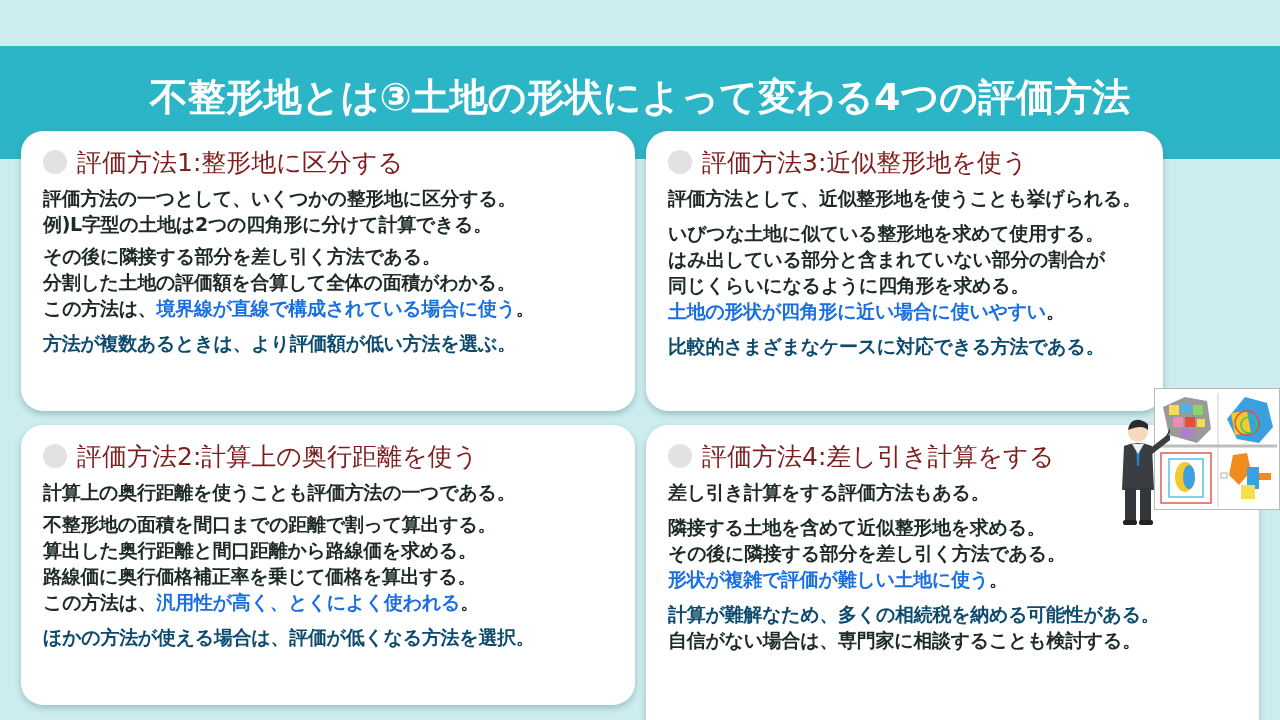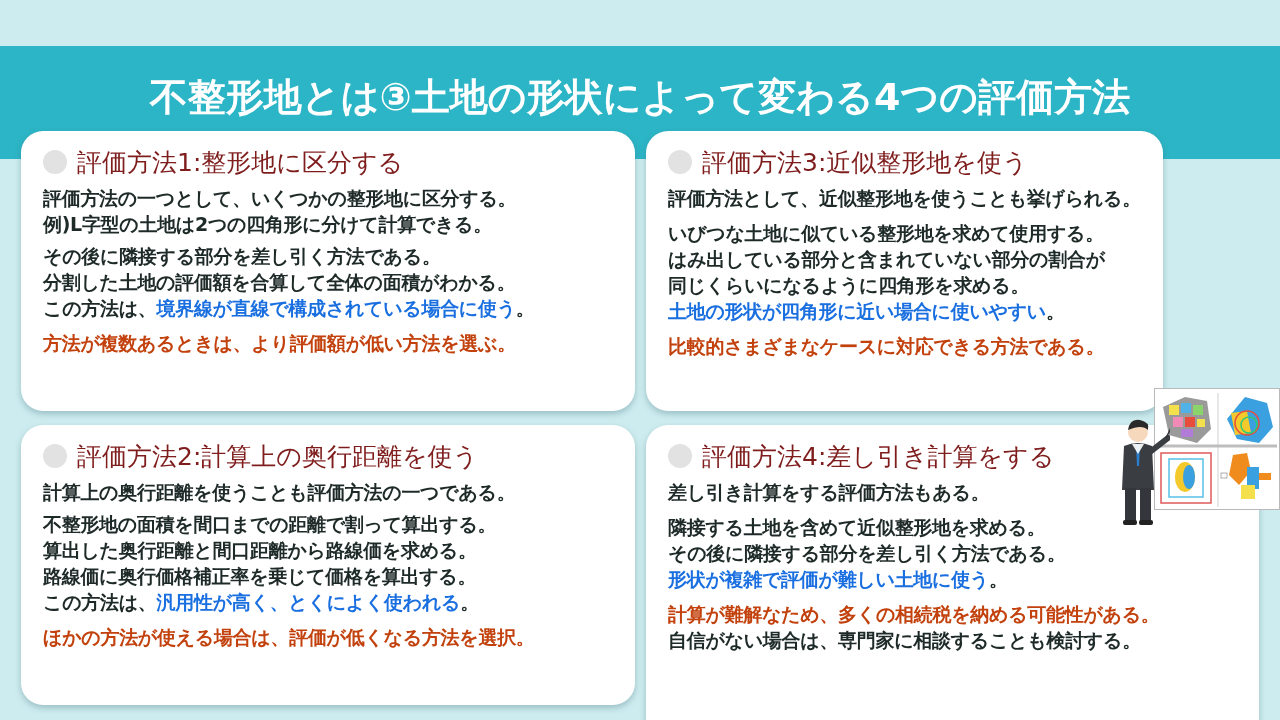--- a/index.html
+++ b/index.html
@@ -35,21 +35,21 @@
       margin-right: 10px; flex: 0 0 24px;
     }
     .card-title-text { color: #7f1d1d; font-size: 25px; font-weight: normal; white-space: nowrap; }
     .para { margin-top: 6px; }
     .para:first-of-type { margin-top: 0; }
     .line {
       font-size: 19px; line-height: 26px; color: #1e2a28; font-weight: bold;
       white-space: nowrap; letter-spacing: -0.3px;
     }
     .blue { color: #1a6fe0; }
-    .red { color: #c2410c; }
+    .red { color: #0c4a6e; }
     .illus {
       position: absolute; left: 1110px; top: 388px; width: 170px; height: 140px;
     }
     .board {
       position: absolute; left: 44px; top: 0; width: 126px; height: 122px;
       background: #ffffff; border: 1px solid #b9b9b9;
     }
   </style>
 </head>
 <body>

